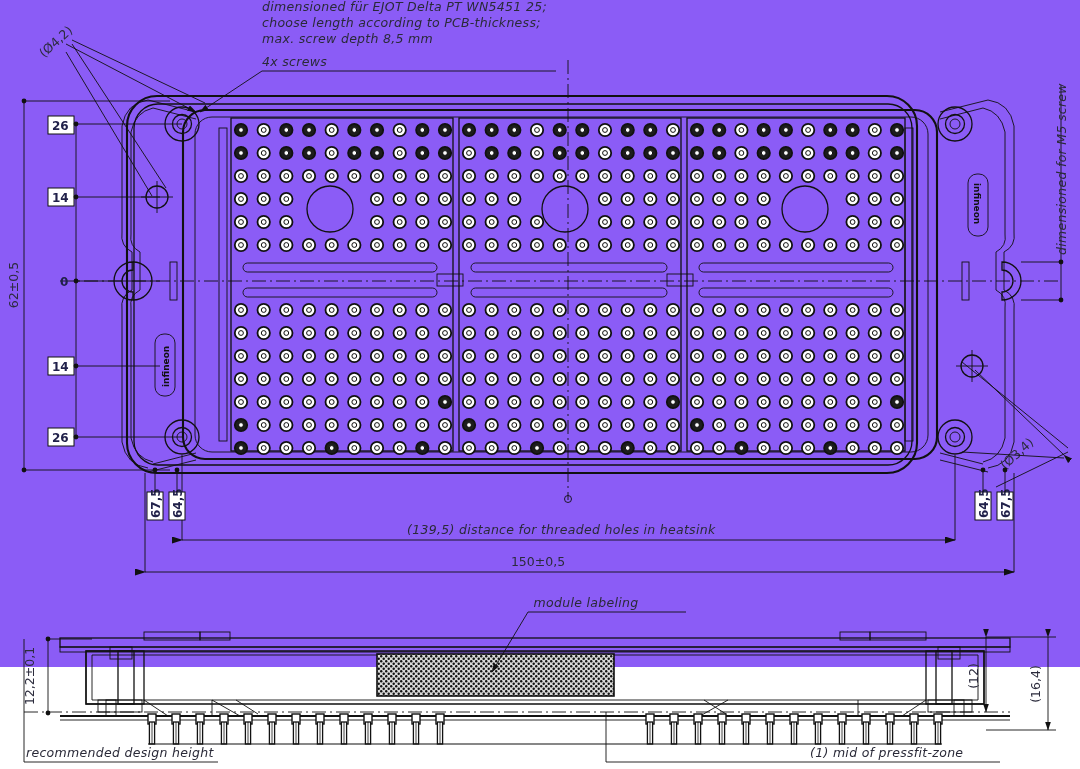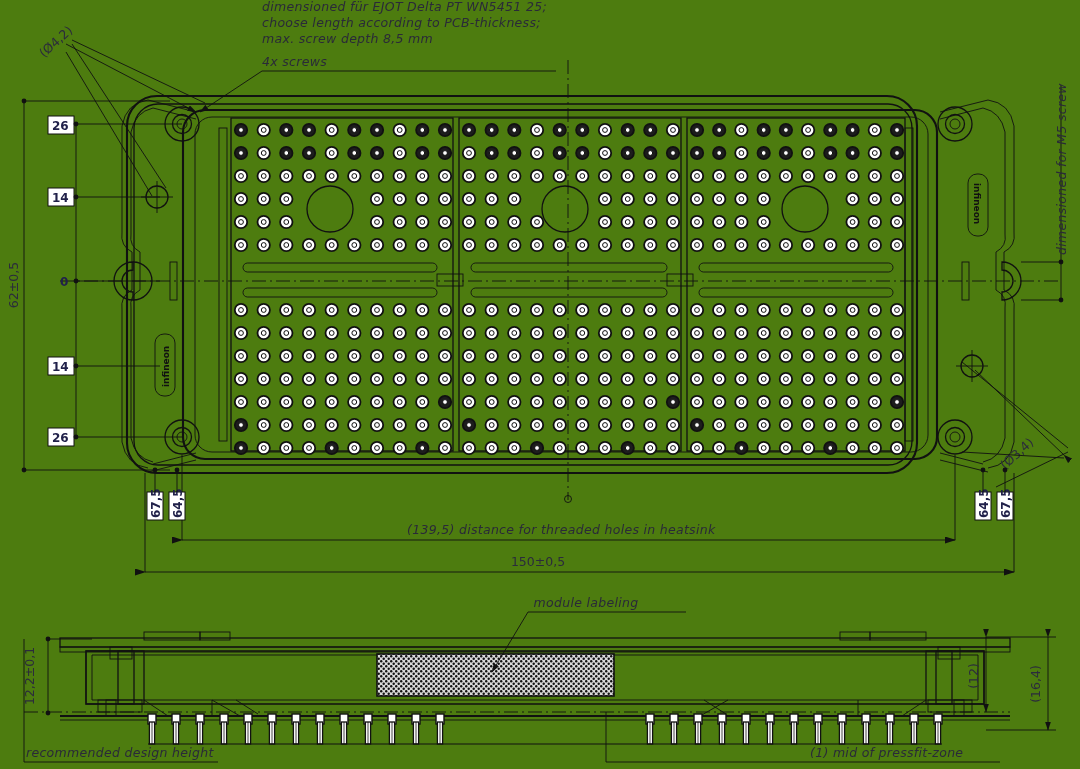--- a/index.html
+++ b/index.html
@@ -1,19 +1,19 @@
 <!DOCTYPE html>
 <html><head>
 <meta charset="utf-8">
 <title>Module Outline Drawing</title>
 <style>
   html,body{margin:0;padding:0;background:#ffffff;}
   body{width:1080px;height:769px;overflow:hidden;
        font-family:"DejaVu Sans","Liberation Sans",sans-serif;}
-  #stage{position:relative;width:1080px;height:769px;background:#4d7c0f;}
+  #stage{position:relative;width:1080px;height:667px;background:#8b5cf6;}
   svg{display:block;}
   .note{font-style:italic;font-size:12.5px;fill:#2a2a38;
         font-family:"DejaVu Sans","Liberation Sans",sans-serif;
         letter-spacing:.3px;}
   .dimtxt{font-size:12.5px;fill:#2b2b3c;
           font-family:"DejaVu Sans","Liberation Sans",sans-serif;}
   .ordtxt{font-size:12px;fill:#21214a;font-weight:600;
           font-family:"DejaVu Sans","Liberation Sans",sans-serif;}
   .logotxt{font-size:9px;fill:#111;font-weight:700;
            font-family:"DejaVu Sans","Liberation Sans",sans-serif;}

